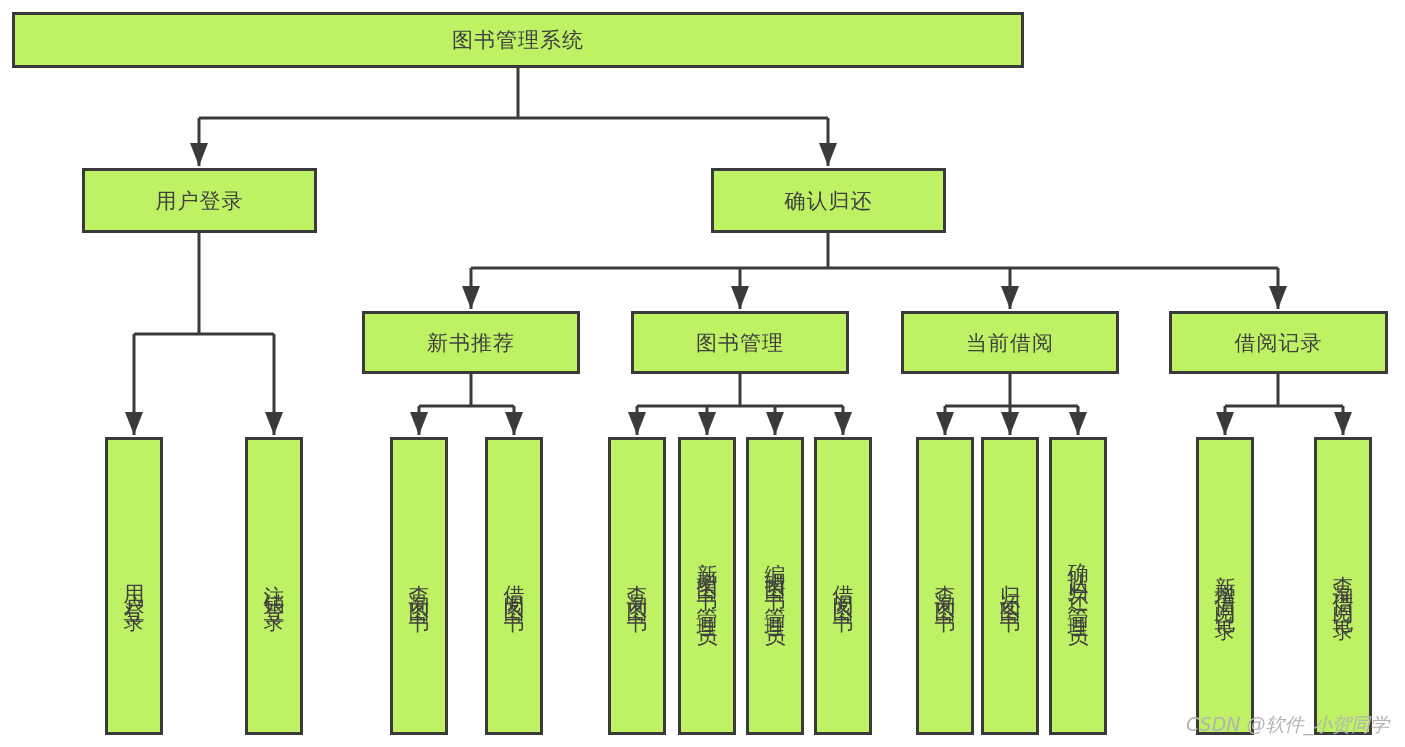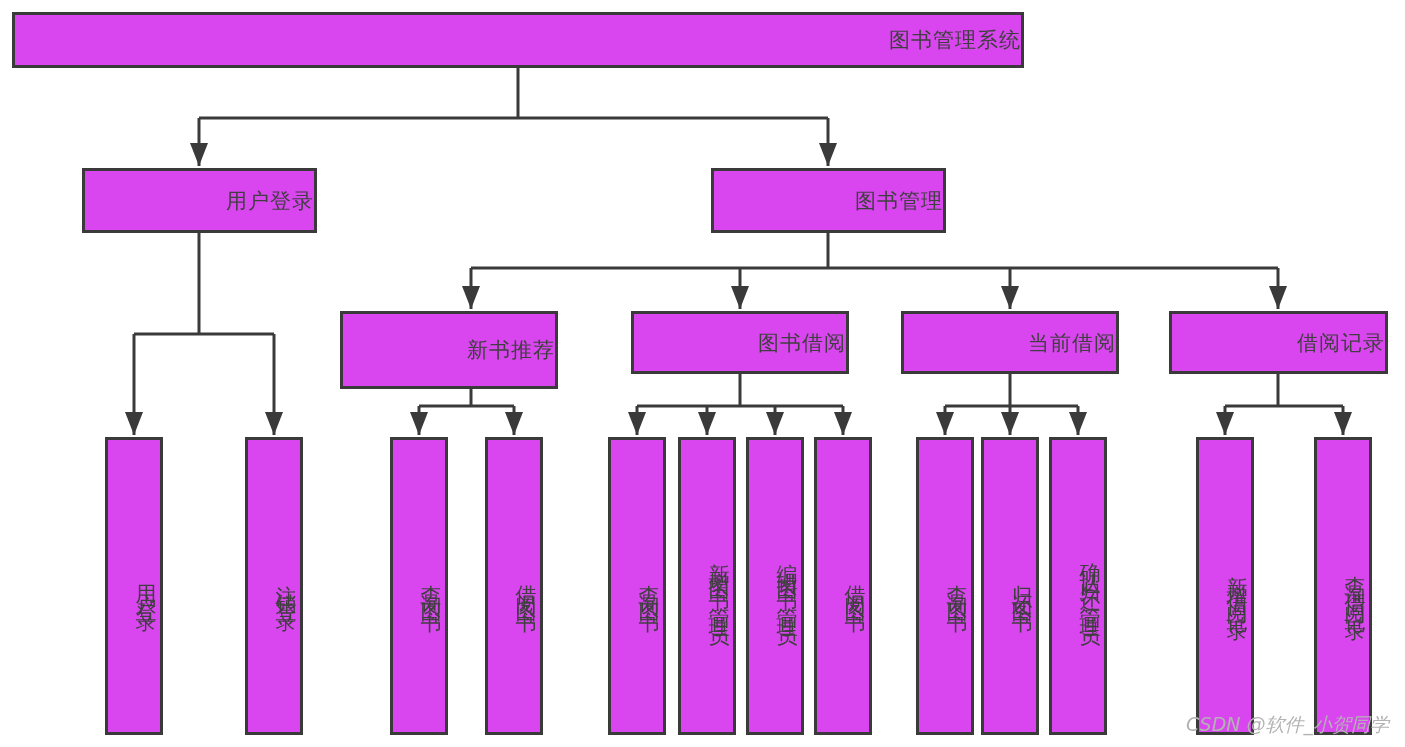--- a/index.html
+++ b/index.html
@@ -14,24 +14,24 @@
     position:relative;
     width:1405px;height:747px;
     background:var(--bg);
     overflow:hidden;
   }
   .connectors{position:absolute;left:0;top:0;z-index:1;}
   .box{
     position:absolute;
     box-sizing:border-box;
     border:3px solid var(--line);
-    background:#d946ef;
+    background:#bef264;
     display:flex;
     align-items:center;
-    justify-content:flex-end;
+    justify-content:center;
     color:var(--text);
     z-index:2;
   }
   .box .lbl{
     font-size:21px;
     letter-spacing:1px;
     white-space:nowrap;
   }
   .box.v{width:58px;height:298px;}
   .box.v .lbl{
@@ -99,28 +99,28 @@
   </svg>
 
   <div class="box h" style="left:12px;top:12px;width:1012px;height:56px">
     <span class="lbl">图书管理系统</span>
   </div>
 
   <div class="box h" style="left:82px;top:168px;width:235px;height:65px">
     <span class="lbl">用户登录</span>
   </div>
   <div class="box h" style="left:711px;top:168px;width:235px;height:65px">
-    <span class="lbl">图书管理</span>
+    <span class="lbl">确认归还</span>
   </div>
 
-  <div class="box h" style="left:340px;top:311px;width:218px;height:78px">
+  <div class="box h" style="left:362px;top:311px;width:218px;height:63px">
     <span class="lbl">新书推荐</span>
   </div>
   <div class="box h" style="left:631px;top:311px;width:218px;height:63px">
-    <span class="lbl">图书借阅</span>
+    <span class="lbl">图书管理</span>
   </div>
   <div class="box h" style="left:1169px;top:311px;width:219px;height:63px">
     <span class="lbl">借阅记录</span>
   </div>
   <div class="box h" style="left:901px;top:311px;width:218px;height:63px">
     <span class="lbl">当前借阅</span>
   </div>
 
   <div class="box v" style="left:105px;top:437px">
     <span class="lbl">用户登录</span>

